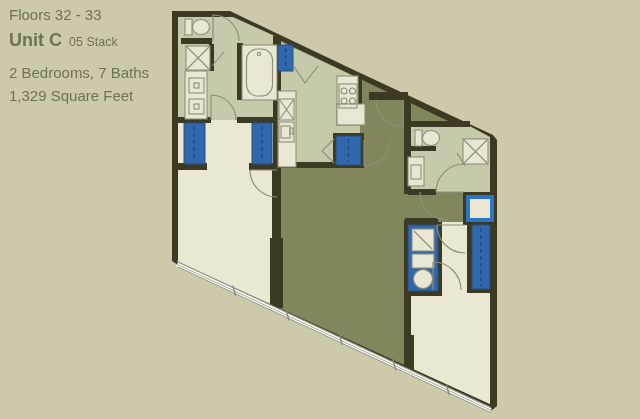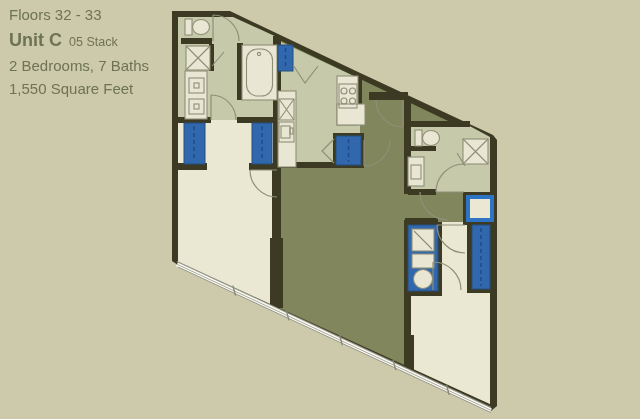--- a/index.html
+++ b/index.html
@@ -7,21 +7,21 @@
     width:640px;height:419px;overflow:hidden;
     background:var(--bg,#cdc9ab);
     font-family:"Liberation Sans", sans-serif;
     position:relative;
   }
   #header{
     position:absolute;left:9px;top:6px;color:var(--text,#70745a);
     line-height:1.25;
   }
   .h-line{font-size:15px;margin:0 16px 4px 0;}
-  .h-unit{font-size:18px;font-weight:bold;margin:0 0 6px 0;}
+  .h-unit{font-size:18px;font-weight:bold;margin:0 0 13px 0;}
   .h-stack{font-size:12.5px;font-weight:normal;margin-left:7px;}
   #plan-wrap{position:absolute;left:0;top:0;width:640px;height:419px;}
   
   .wall{fill:var(--wall);}
   .olive{fill:var(--olive);}
   .sage{fill:var(--sage);}
   .cream{fill:var(--cream);}
   .blue{fill:var(--blue);stroke:var(--blueDark);stroke-width:1;}
   .blueBright{fill:var(--blueBright);}
   .fix{fill:var(--fixture);stroke:var(--fixtureStroke);stroke-width:1.1;}
@@ -31,21 +31,21 @@
   .winw{stroke:var(--window);fill:none;}
   .wing{stroke:var(--windowEdge);fill:none;}
 </style>
 </head>
 <body>
 
 <div id="header">
   <div class="h-line">Floors 32 - 33</div>
   <div class="h-unit"><span>Unit C</span><span class="h-stack">05 Stack</span></div>
   <div class="h-line">2  Bedrooms, 7 Baths</div>
-  <div class="h-line">1,550 Square Feet</div>
+  <div class="h-line">1,329 Square Feet</div>
 </div>
 
 <div id="plan-wrap">
 <svg width="640" height="419" viewBox="0 0 640 419">
 
   <polygon class="wall" points="172,11 230,11 356,71 493,135 497,140 497,406 491,411 178,265 172,261"></polygon>
 
   <polygon class="olive" points="178,17 232,17 356,77 490,141 490,404 178,262"></polygon>
 
   <polygon class="sage" points="178,17 233,17 279,38 279,120 178,120"></polygon>

